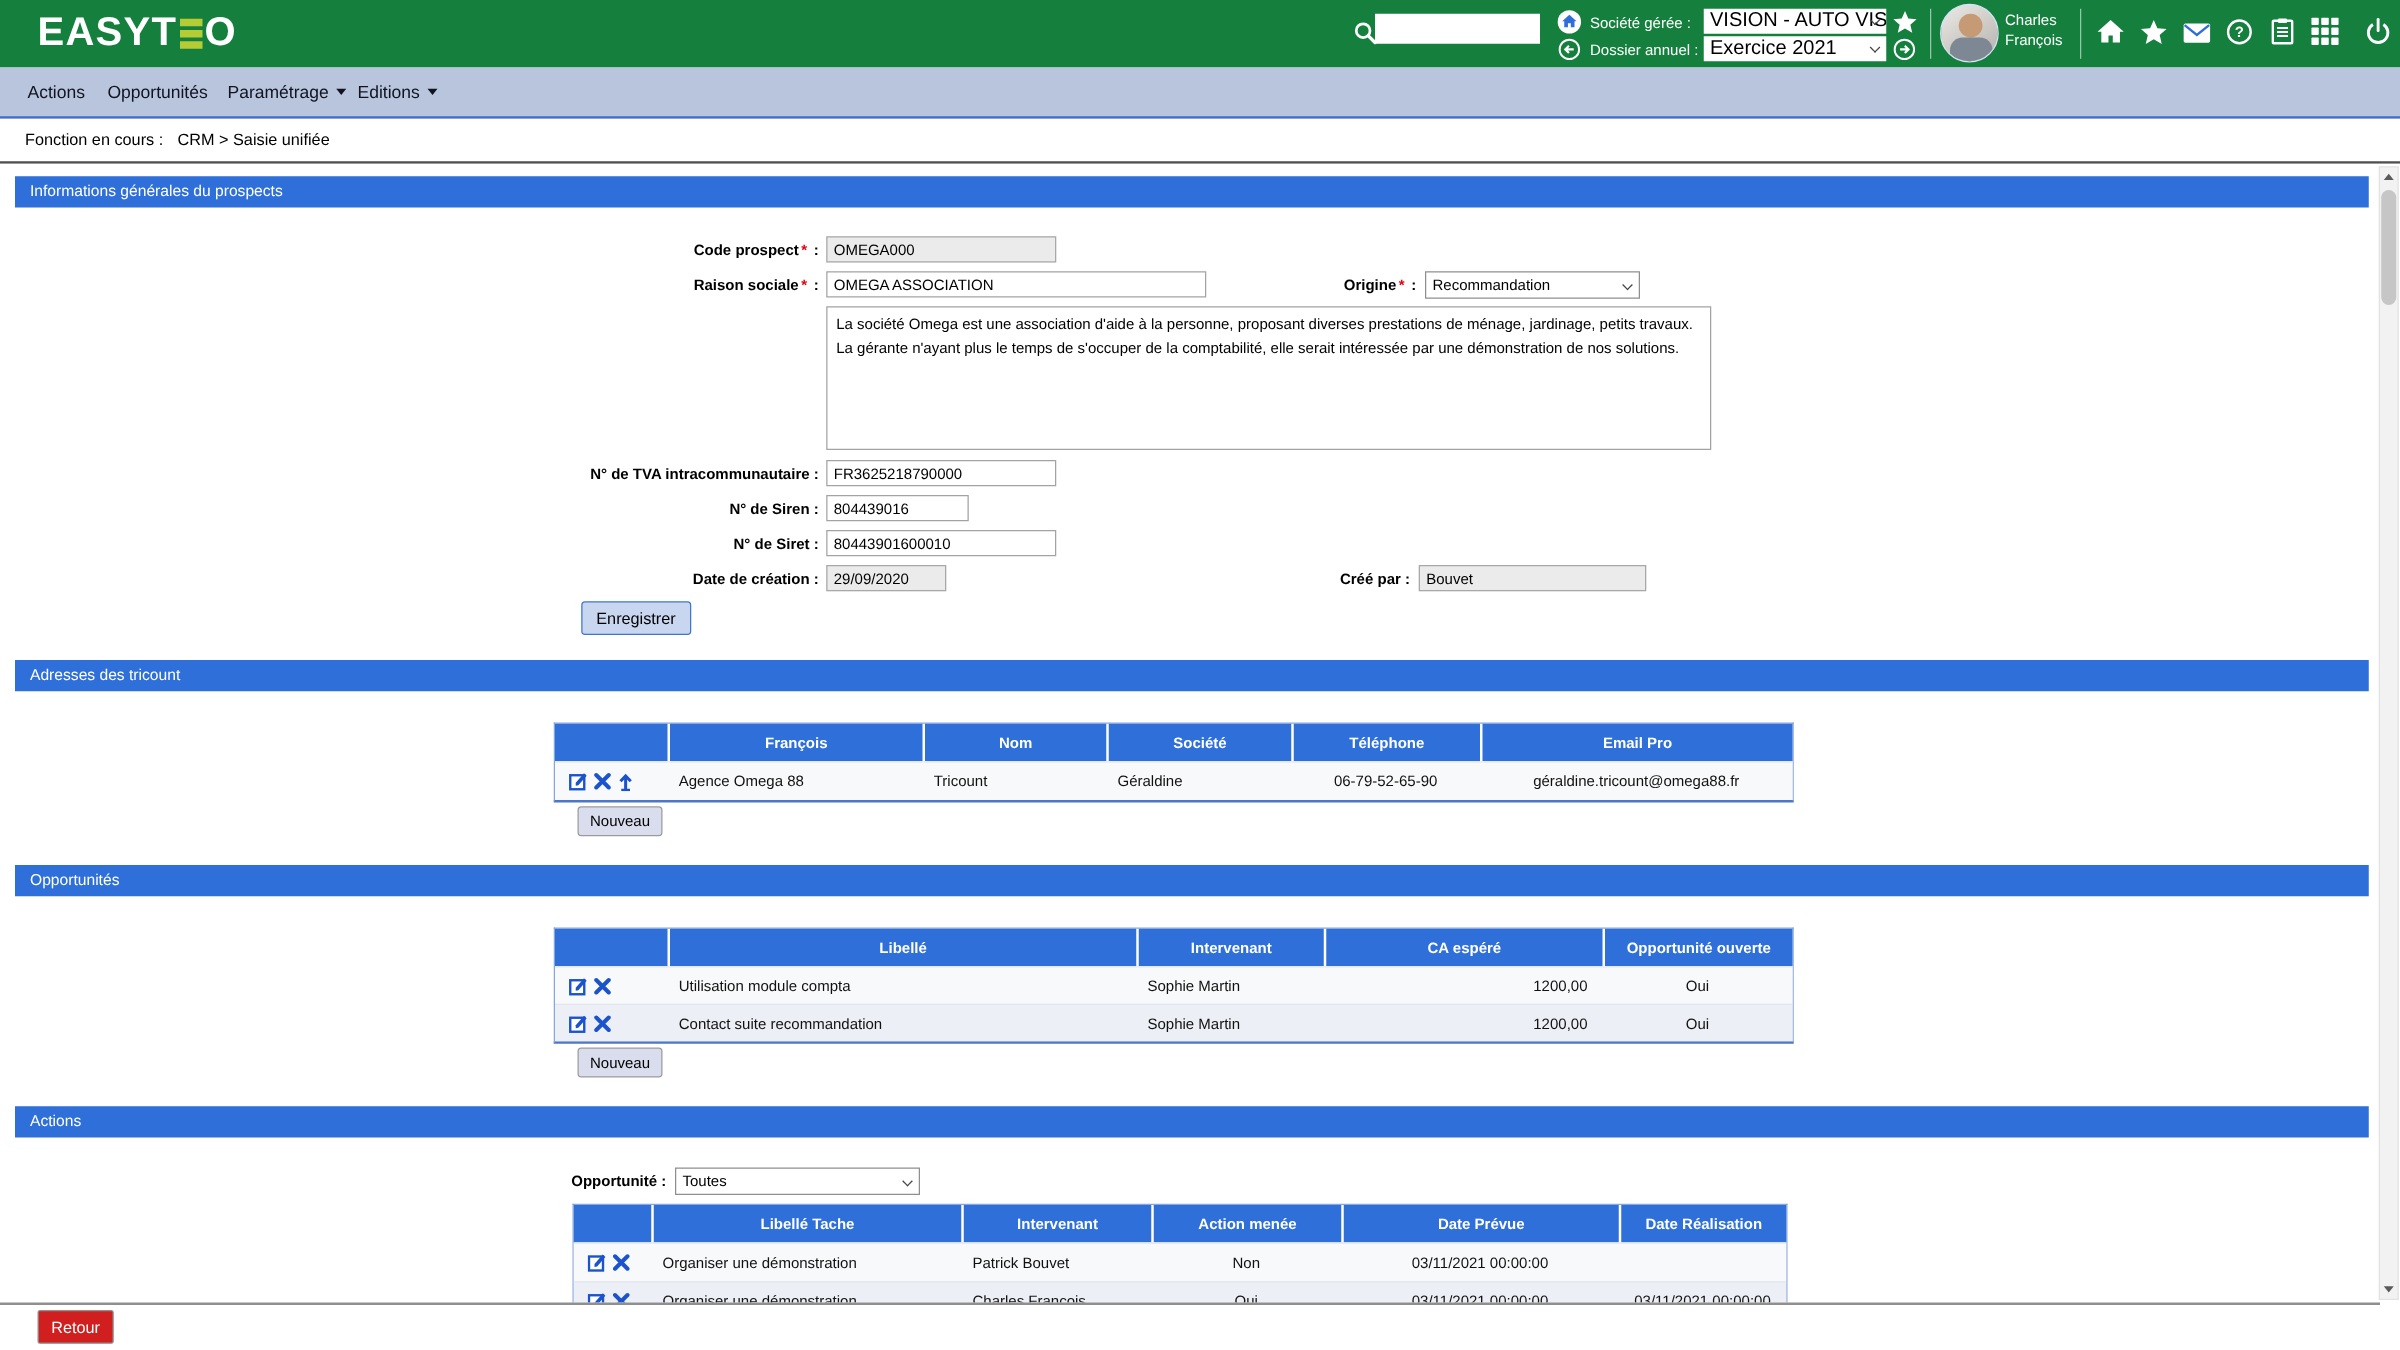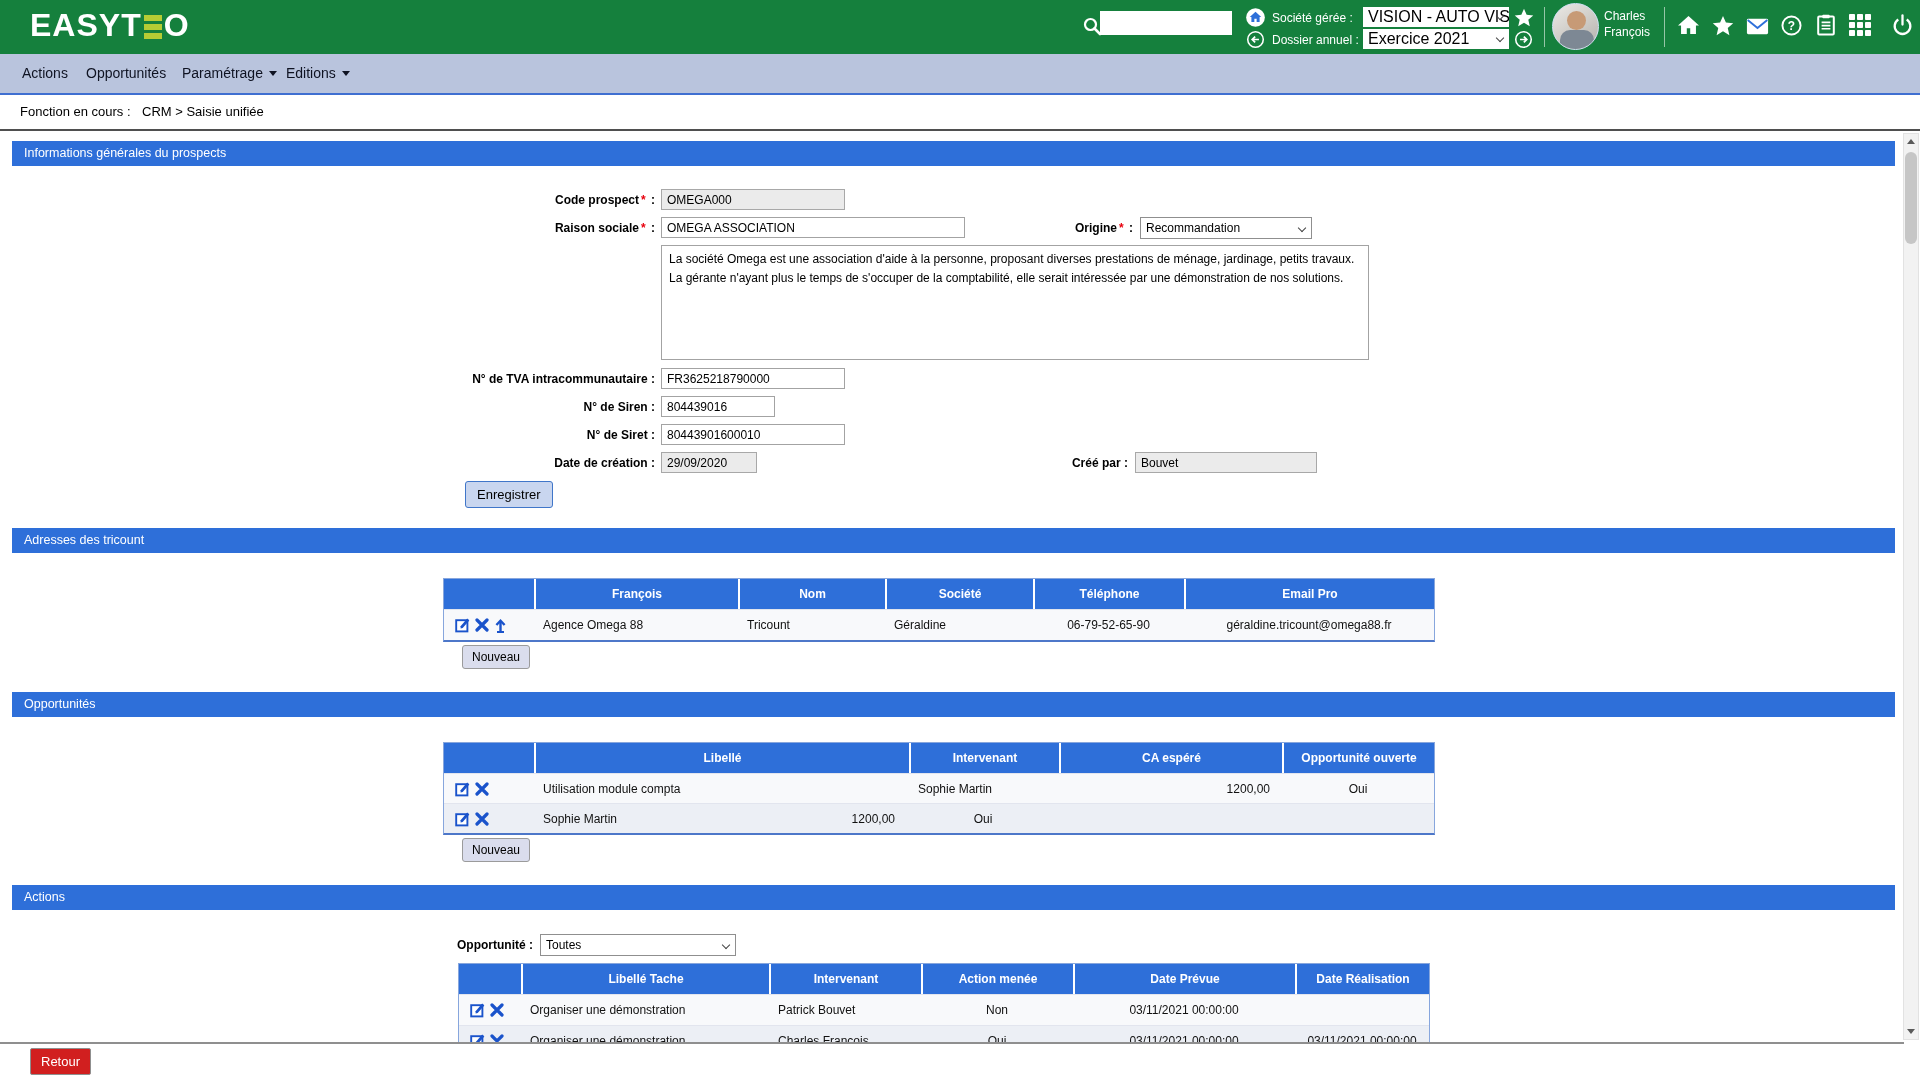--- a/index.html
+++ b/index.html
@@ -287,20 +287,21 @@
     <div class="trow tdrow bgB" style="height:30px;">
       <div class="tc icns" style="width:90px;">
         <span><svg width="16" height="16" viewBox="0 0 16 16">
               <rect x="1.2" y="3.2" width="11.2" height="11.2" fill="#fff" stroke="#1a53cb" stroke-width="1.9"></rect>
               <path d="M5.6 11.6l2.1-.5 6.6-7.6-2.1-1.9-6.6 7.6z" fill="#1a53cb"></path>
             </svg></span>
         <span><svg width="14" height="14" viewBox="0 0 14 14">
               <path d="M2 2l10 10M12 2L2 12" stroke="#1a53cb" stroke-width="3.2" stroke-linecap="round"></path>
             </svg></span>
       </div>
+      <div class="tc cL" style="width:375px;">Contact suite recommandation</div>
       <div class="tc cL" style="width:150px;">Sophie Martin</div>
       <div class="tc cR" style="width:223px;">1200,00</div>
       <div class="tc cC" style="width:152px;">Oui</div>
     </div>
   </div>
   <button class="btn btn-new" style="left:462px; top:707px;">Nouveau</button>
 
   <div class="bar" style="top:754px;">Actions</div>
 
   <div class="lbl" style="left:333px; top:803px; width:200px;"><span>Opportunité</span><span> :</span></div>

